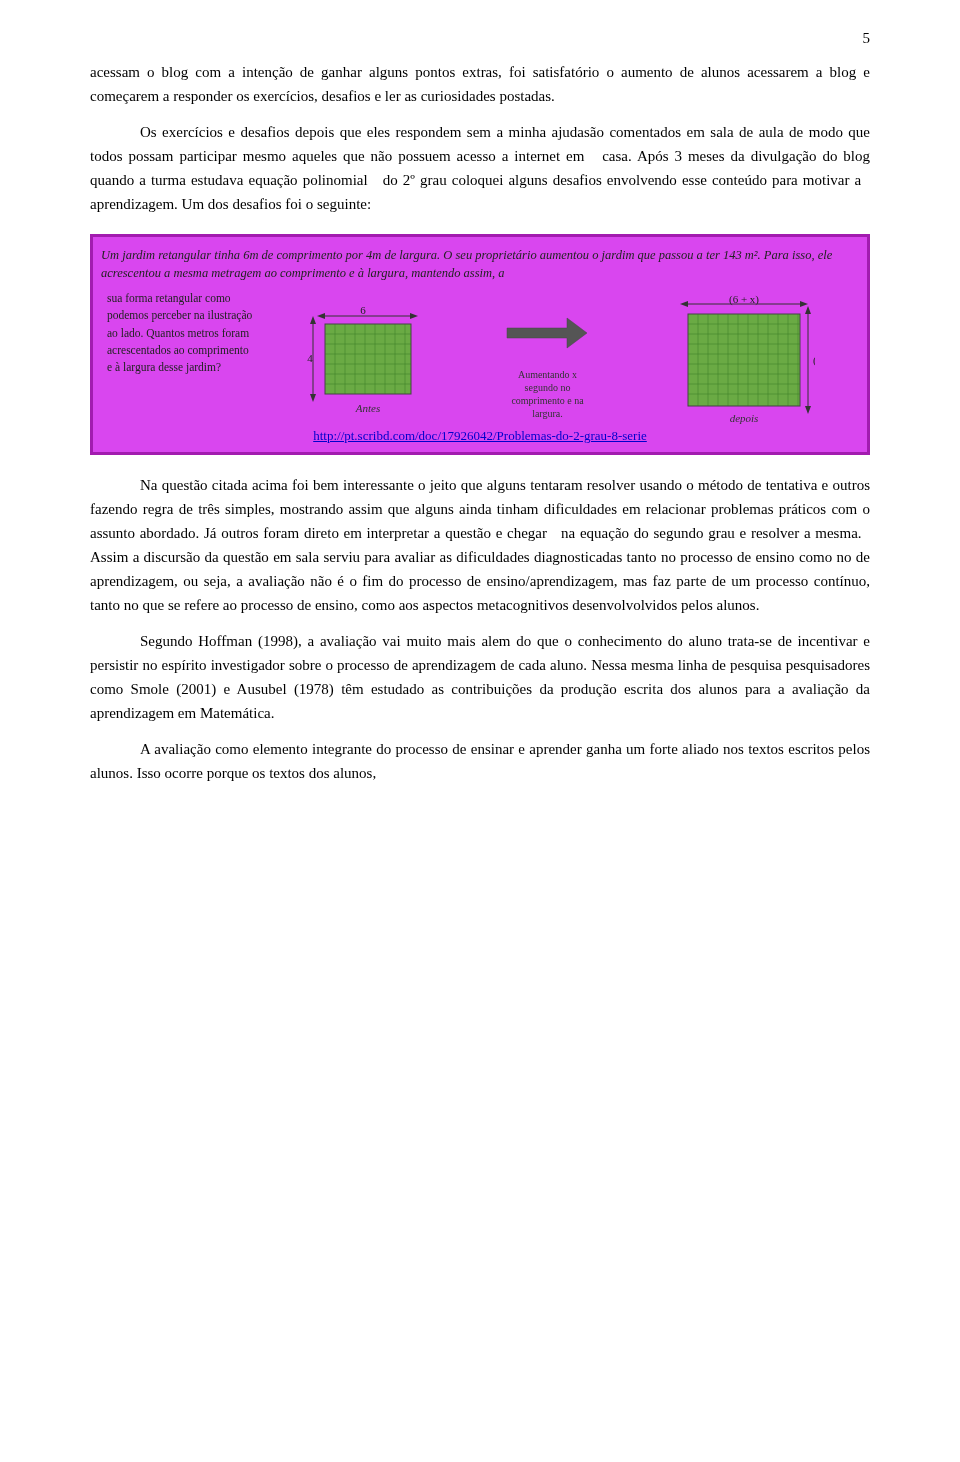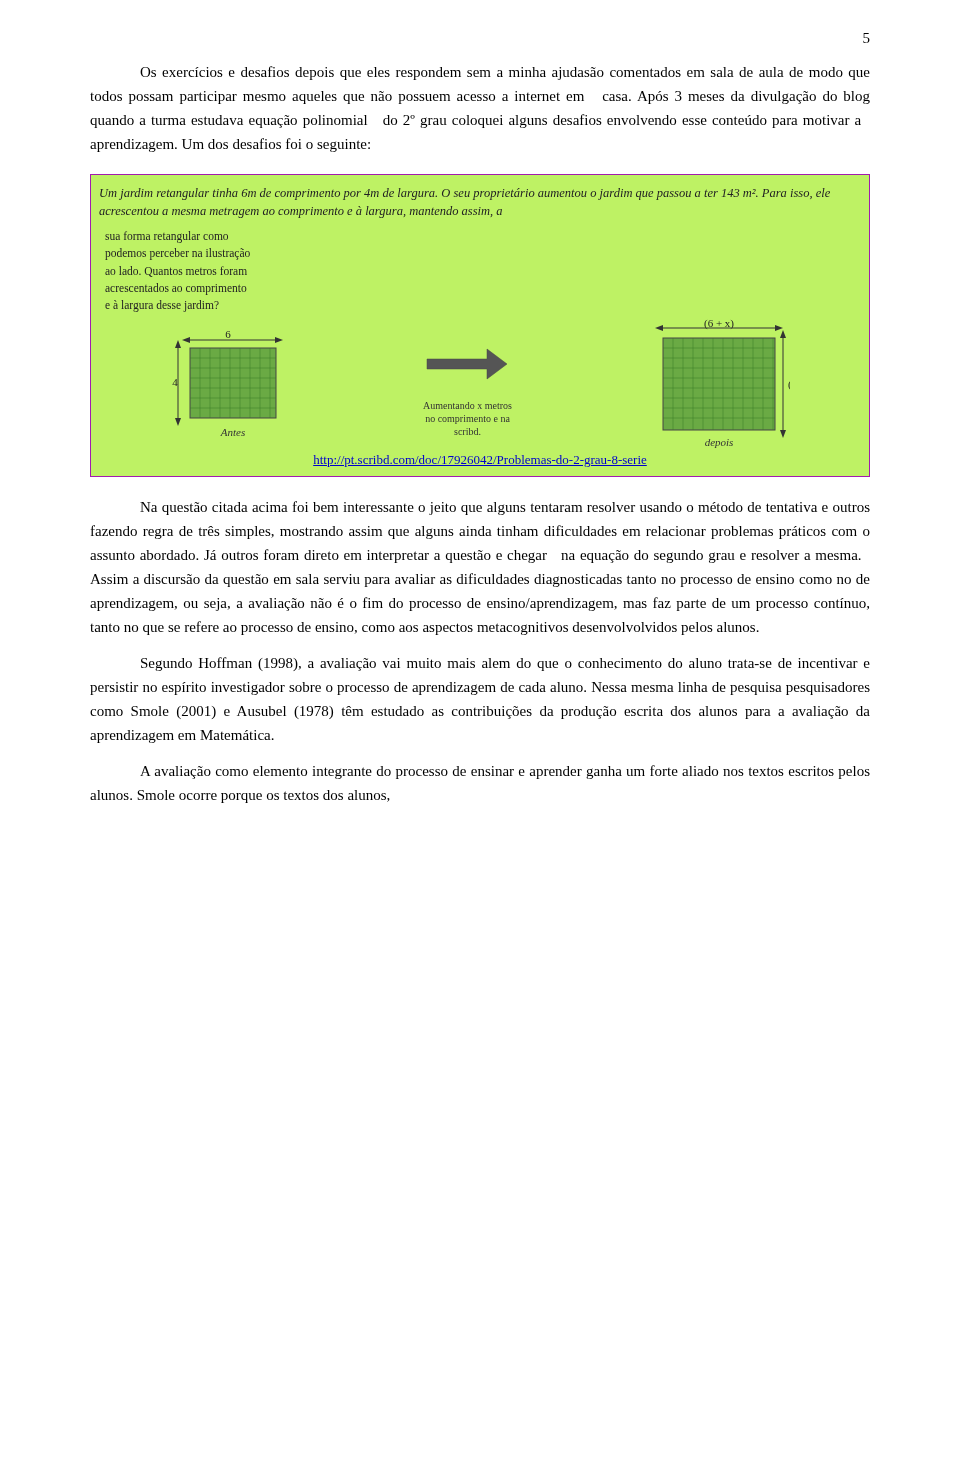--- a/index.html
+++ b/index.html
@@ -42,38 +42,38 @@
       line-height: 1.6;
       margin-bottom: 12px;
       font-size: 15px;
     }
 
     p.indent {
       text-indent: 50px;
     }
 
     .figure-block {
-      border: 1px solid #a21caf;
+      border: 3px solid #a21caf;
       margin: 18px auto;
       padding: 10px 8px 8px 8px;
       width: 100%;
-      background: #bef264;
+      background: #d946ef;
     }
 
     .figure-top-text {
       font-size: 12.5px;
       font-style: italic;
       color: #222;
       margin-bottom: 8px;
       line-height: 1.4;
     }
 
     .figure-inner {
       display: flex;
-      flex-direction: column;
+      flex-direction: row;
       align-items: stretch;
       gap: 0px;
     }
 
     .figure-left-text {
       font-size: 11.5px;
       color: #222;
       line-height: 1.5;
       width: 160px;
       min-width: 160px;
@@ -137,20 +137,21 @@
   </style>
 </head>
 <body>
 
 <div class="page">
 
   <div class="page-number">5</div>
 
   <div class="main-content">
 
+    <p class="">acessam o blog com a intenção de ganhar alguns pontos extras, foi satisfatório o aumento de alunos acessarem a blog e começarem a responder os exercícios, desafios e ler as curiosidades postadas.</p>
 
     <p class="indent">Os exercícios e desafios depois que eles respondem sem a minha ajudasão comentados em sala de aula de modo que todos possam participar mesmo aqueles que não possuem acesso a internet em &nbsp; casa. Após 3 meses da divulgação do blog quando a turma estudava equação polinomial &nbsp; do 2º grau coloquei alguns desafios envolvendo esse conteúdo para motivar a &nbsp; aprendizagem. Um dos desafios foi o seguinte:</p>
 
     <div class="figure-block">
 
       <div class="figure-top-text">
         Um jardim retangular tinha 6m de comprimento por 4m de largura. O seu proprietário aumentou o jardim que passou a ter 143 m². Para isso, ele acrescentou a mesma metragem ao comprimento e à largura, mantendo assim, a
       </div>
 
       <div class="figure-inner">
@@ -193,21 +194,21 @@
 
               <text x="63" y="108" text-anchor="middle" font-size="11" font-style="italic" fill="#333" font-family="Times New Roman, serif">Antes</text>
             </svg>
           </div>
 
           <div class="arrow-block">
             <svg width="90" height="70" class="arrow-svg">
 
               <polygon points="5,30 65,30 65,20 85,35 65,50 65,40 5,40" fill="#555" stroke="#444" stroke-width="0.5"></polygon>
             </svg>
-            <div style="font-size:10px; text-align:center; max-width:90px; line-height:1.3; color:#333;">Aumentando x metros no comprimento e na scribd.</div>
+            <div style="font-size:10px; text-align:center; max-width:90px; line-height:1.3; color:#333;">Aumentando x segundo no comprimento e na largura.</div>
           </div>
 
           <div class="garden-box">
             <svg width="145" height="130">
 
               <line x1="18" y1="10" x2="130" y2="10" stroke="#333" stroke-width="1"></line>
               <polygon points="18,7 18,13 10,10" fill="#333"></polygon>
               <polygon points="130,7 130,13 138,10" fill="#333"></polygon>
               <text x="74" y="9" text-anchor="middle" class="dimension-label" font-size="11">(6 + x)</text>
 
@@ -247,16 +248,16 @@
 
       <div class="figure-caption-link">
         <a href="#">http://pt.scribd.com/doc/17926042/Problemas-do-2-grau-8-serie</a>
       </div>
     </div>
 
     <p class="indent">Na questão citada acima foi bem interessante o jeito que alguns tentaram resolver usando o método de tentativa e outros fazendo regra de três simples, mostrando assim que alguns ainda tinham dificuldades em relacionar problemas práticos com o assunto abordado. Já outros foram direto em interpretar a questão e chegar &nbsp; na equação do segundo grau e resolver a mesma. &nbsp; Assim a discursão da questão em sala serviu para avaliar as dificuldades diagnosticadas tanto no processo de ensino como no de aprendizagem, ou seja, a avaliação não é o fim do processo de ensino/aprendizagem, mas faz parte de um processo contínuo, tanto no que se refere ao processo de ensino, como aos aspectos metacognitivos desenvolvolvidos pelos alunos.</p>
 
     <p class="indent">Segundo Hoffman (1998), a avaliação vai muito mais alem do que o conhecimento do aluno trata-se de incentivar e persistir no espírito investigador sobre o processo de aprendizagem de cada aluno. Nessa mesma linha de pesquisa pesquisadores como Smole (2001) e Ausubel (1978) têm estudado as contribuições da produção escrita dos alunos para a avaliação da aprendizagem em Matemática.</p>
 
-    <p class="indent">A avaliação como elemento integrante do processo de ensinar e aprender ganha um forte aliado nos textos escritos pelos alunos. Smole ocorre porque os textos dos alunos,</p>
+    <p class="indent">A avaliação como elemento integrante do processo de ensinar e aprender ganha um forte aliado nos textos escritos pelos alunos. Isso ocorre porque os textos dos alunos,</p>
 
   </div>
 </div>
 
 </body></html>

